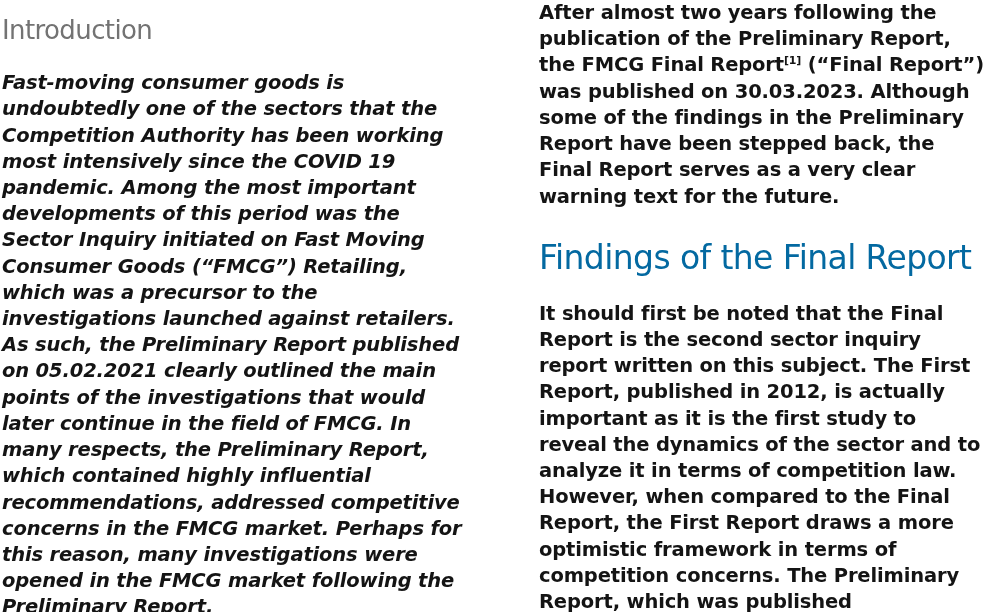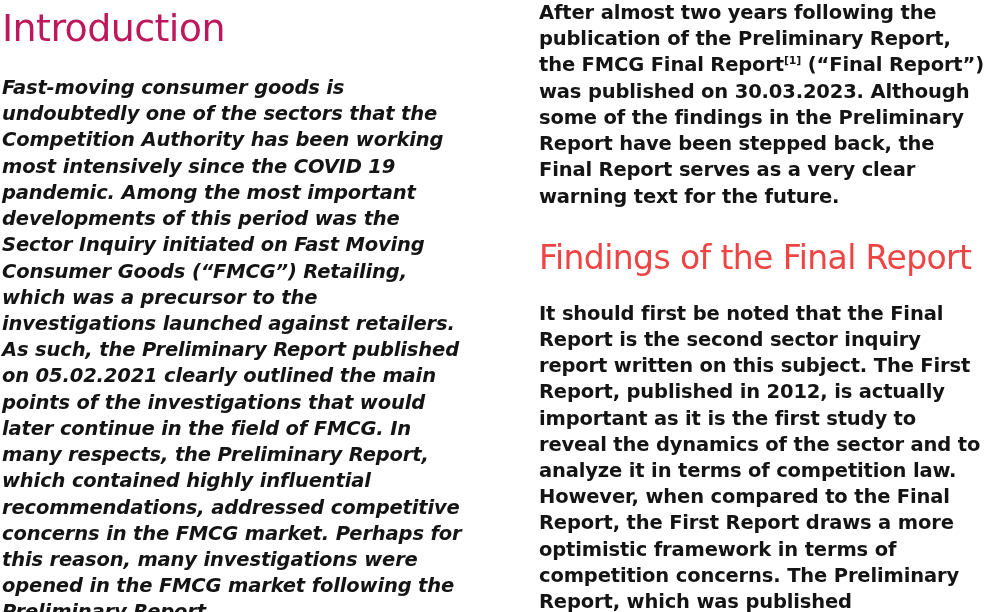--- a/index.html
+++ b/index.html
@@ -34,33 +34,33 @@
   .col-left {
     padding-left: 2px;
     padding-right: 0;
   }
   .col-right {
     padding-left: 28px;
     padding-right: 0;
   }
   h1.heading {
     font-family: "DejaVu Sans", sans-serif;
-    font-size: 38px;
+    font-size: 26px;
     line-height: 1.08;
     font-weight: 400;
-    color: #be185d;
+    color: #737373;
     letter-spacing: -0.6px;
-    margin: 8px 0 26px 0;
+    margin: 16px 0 26px 0;
   }
   h2.heading-2 {
     font-family: "DejaVu Sans", sans-serif;
     font-size: 33px;
     line-height: 1.12;
     font-weight: 400;
-    color: #ef4444;
+    color: #0369a1;
     letter-spacing: -0.6px;
     margin: 30px 0 24px 0;
   }
   p.body-text {
     font-family: "DejaVu Sans", sans-serif;
     font-size: 19.5px;
     line-height: 1.345;
     font-weight: 600;
     color: #141414;
     margin: 0 0 14px 0;

